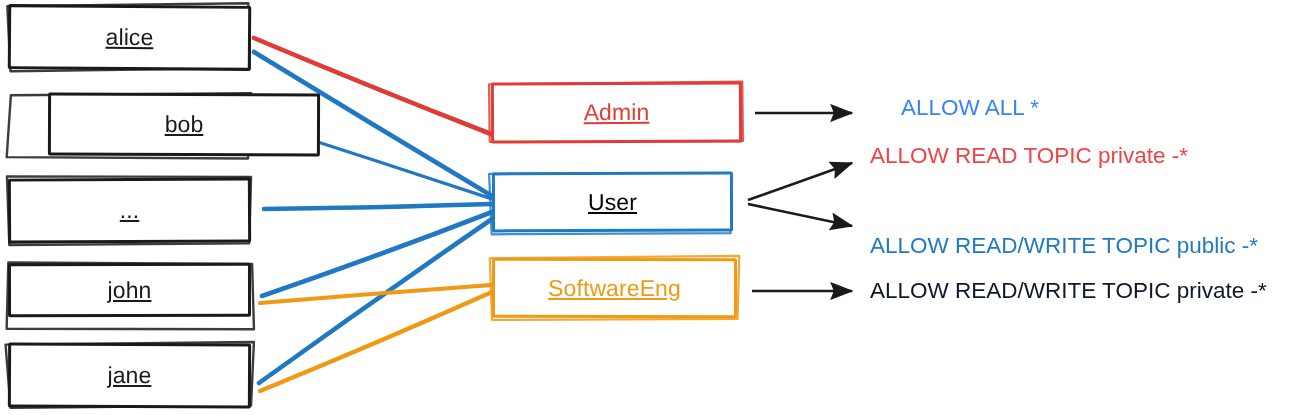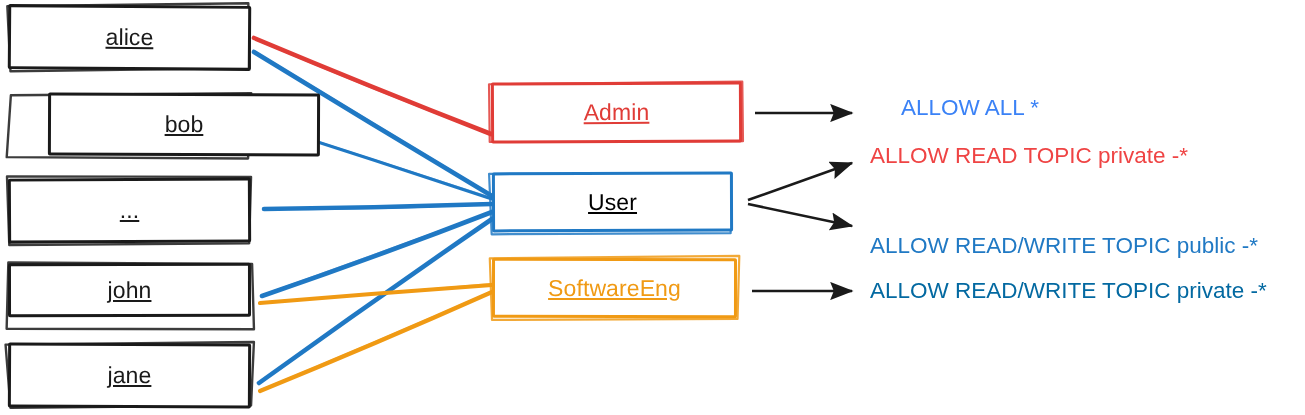--- a/index.html
+++ b/index.html
@@ -132,16 +132,16 @@
         <span class="node-label" style="color: #000000;">User</span>
       </div>
       <div class="node role-node" style="left: 492px; top: 258px; width: 245px; height: 60px; border-color: rgb(240, 154, 20); transform: rotate(0.07deg);">
         <span class="node-label" style="color: rgb(240, 154, 20);">SoftwareEng</span>
       </div>
     </div>
   <div id="rule-layer">
       <div class="rule-text" style="left: 901px; top: 97px; color: #3b82f6;">ALLOW ALL *</div>
       <div class="rule-text" style="left: 870px; top: 145px; color: #ef4444;">ALLOW READ TOPIC private -*</div>
       <div class="rule-text" style="left: 870px; top: 219px; color: rgb(32, 121, 196); margin-top: 16px;">ALLOW READ/WRITE TOPIC public -*</div>
-      <div class="rule-text" style="left: 870px; top: 280px; color: #0369a1;">ALLOW READ/WRITE TOPIC private -*</div>
+      <div class="rule-text" style="left: 870px; top: 280px; color: #0f172a;">ALLOW READ/WRITE TOPIC private -*</div>
     </div>
 
 </div>
 
 </body></html>

